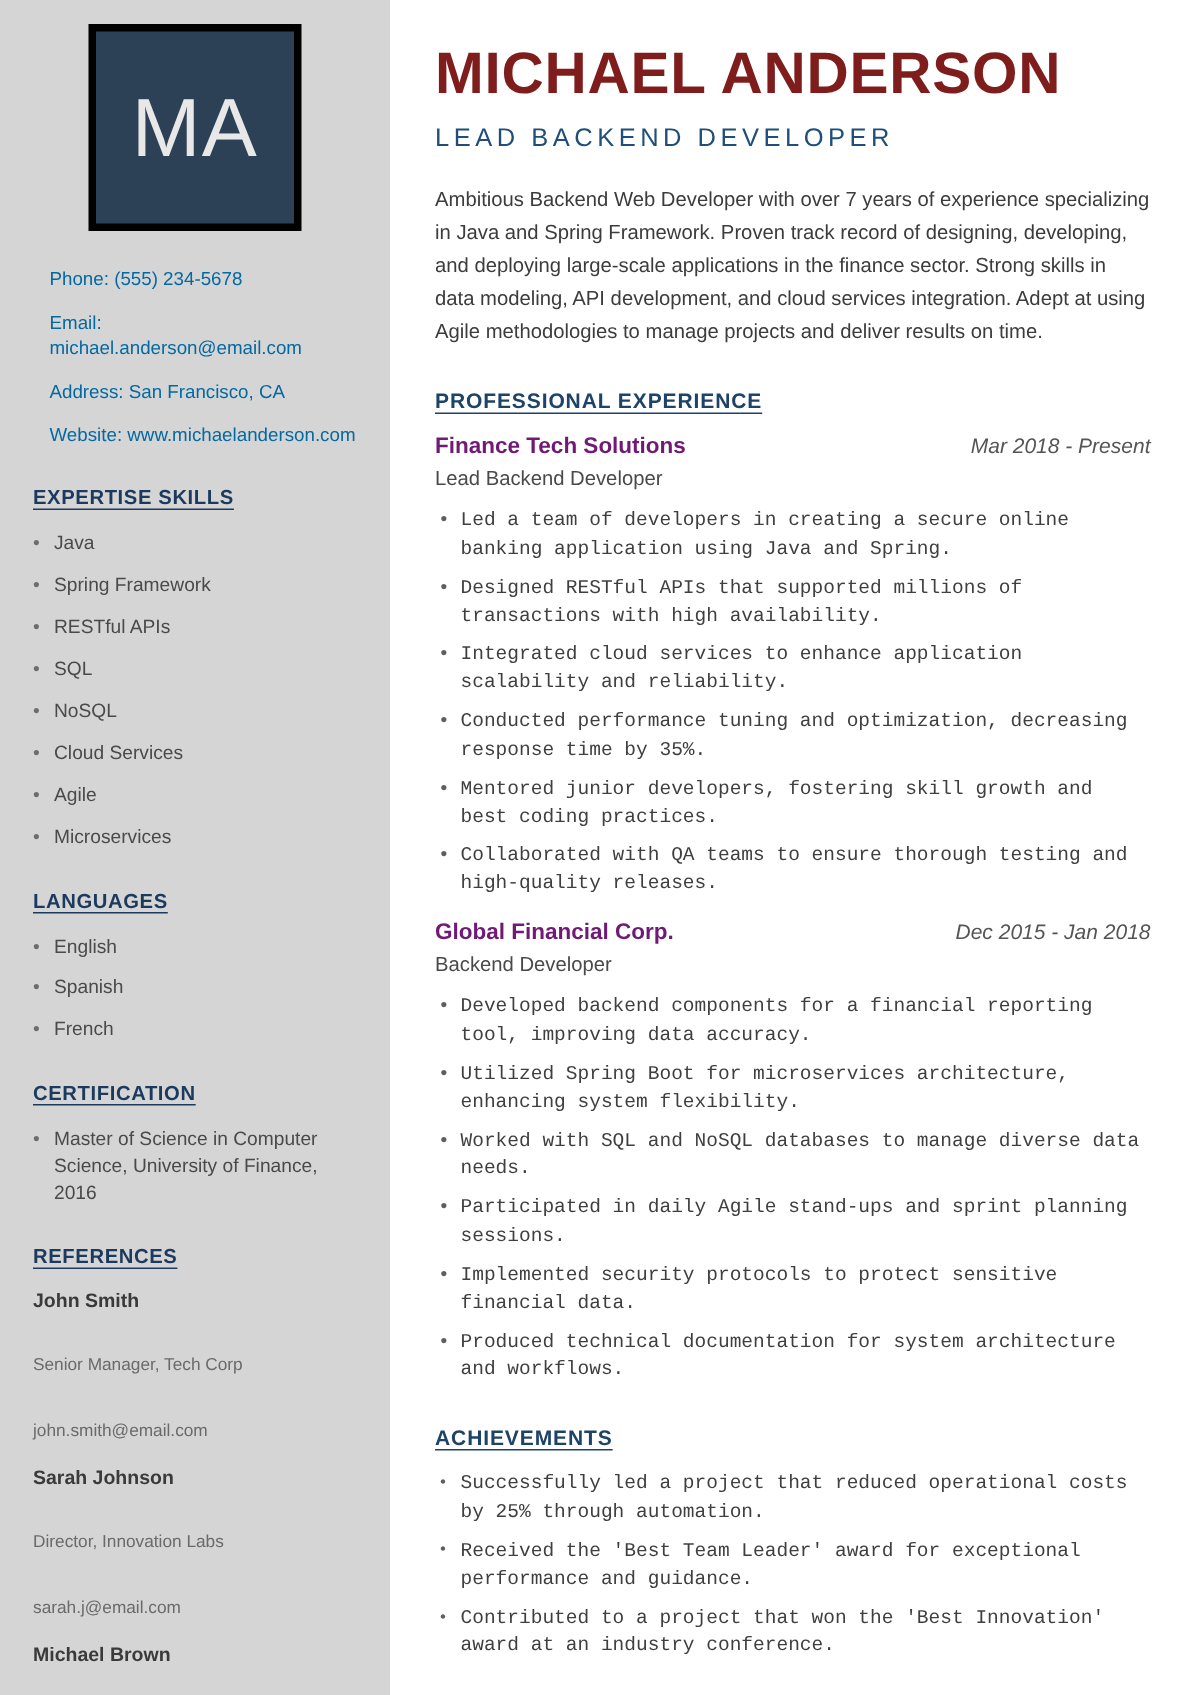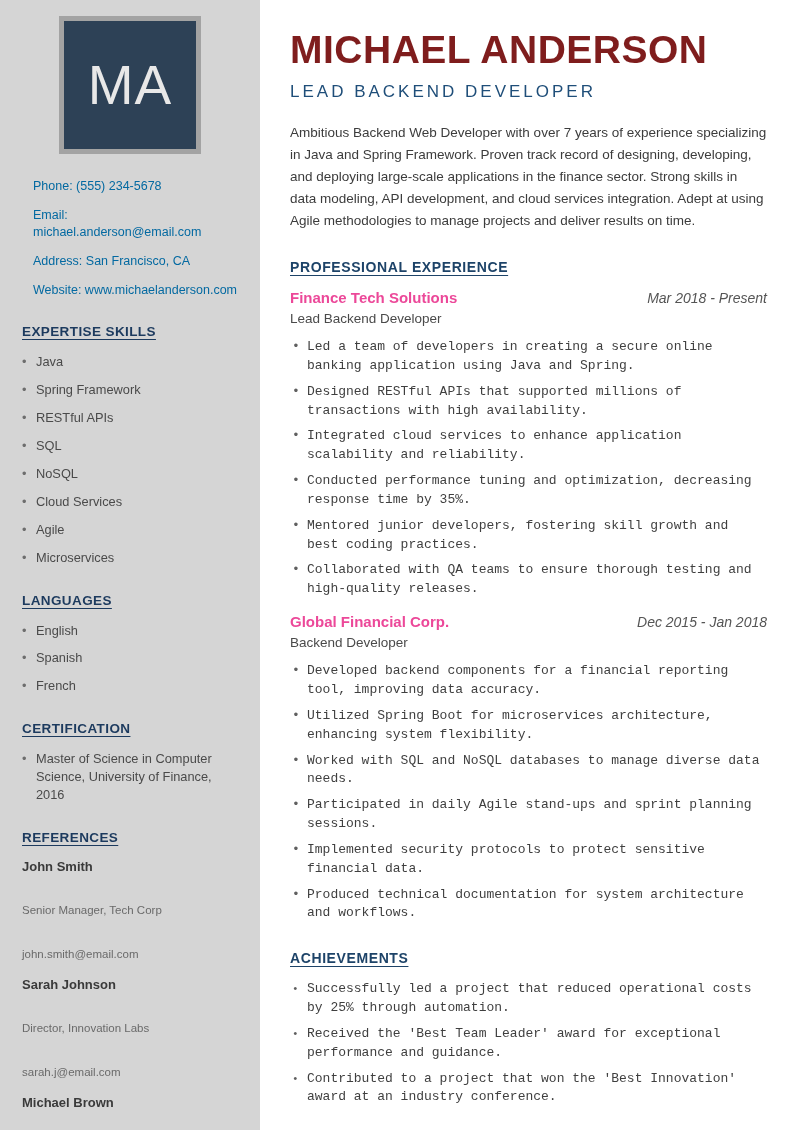--- a/index.html
+++ b/index.html
@@ -3,21 +3,21 @@
 <meta charset="utf-8">
 <style>
   * { margin:0; padding:0; box-sizing:border-box; }
   html,body { width:800px; height:1130px; }
   body {
     font-family:"Liberation Sans","DejaVu Sans",sans-serif;
     background:#ffffff; color:#3f3f3f; display:flex; overflow:hidden;
   }
   
   .sidebar { width:260px; min-width:260px; height:1130px; background:#d5d5d5; padding:16px 22px; }
-  .photo-frame { width:142px; height:138px; background:#a3a3a3; padding:5px; margin:0 auto; }
+  .photo-frame { width:142px; height:138px; background:#000000; padding:5px; margin:0 auto; }
   .photo { width:100%; height:100%; background:#2d4156; display:flex; align-items:center; justify-content:center; }
   .photo span { font-size:55px; color:#e8e8e8; letter-spacing:1px; }
   .contact { margin-top:24px; }
   .contact p { font-size:12.5px; color:#0369a1; margin:0 0 13px 11px; line-height:1.3; }
   .side-heading {
     font-size:13.5px; font-weight:bold; color:#1c3a5e; letter-spacing:0.4px;
     text-decoration:underline; text-underline-offset:3px; margin:26px 0 14px 0;
   }
   .side-list { list-style:none; }
   .side-list li {
@@ -30,21 +30,21 @@
   
   .main { flex:1; padding:16px 33px 0 30px; }
   .name { font-size:39px; font-weight:bold; color:#7f1d1d; letter-spacing:0.5px; margin-top:12px; }
   .job-title { font-size:17px; color:#1f4e79; letter-spacing:3px; font-weight:500; margin-top:10px; }
   .summary { font-size:13.5px; color:#3c3c3c; line-height:1.63; margin-top:20px; }
   .section-heading {
     font-size:14px; font-weight:bold; color:#1d4368; letter-spacing:0.6px;
     text-decoration:underline; text-underline-offset:3px; margin:27px 0 14px 0;
   }
   .job-head { display:flex; justify-content:space-between; align-items:baseline; margin-top:6px; }
-  .company { font-size:15px; font-weight:bold; color:#ec4899; }
+  .company { font-size:15px; font-weight:bold; color:#701a75; }
   .dates { font-size:14px; font-style:italic; color:#555555; }
   .role { font-size:13.5px; color:#4a4a4a; margin:5px 0 12px 0; }
   .bullets { list-style:none; margin:0 0 14px 0;font-family:Liberation Mono, monospace; }
   .bullets li {
     font-size:13px; color:#3f3f3f; line-height:1.45; margin-bottom:7px;
     padding-left:17px; position:relative;
   }
   .bullets li::before { content:"•"; position:absolute; left:2px; color:#5f5f5f; }
   .bullets.small li::before { content:"•"; font-size:11px; top:2px; }
 </style>

